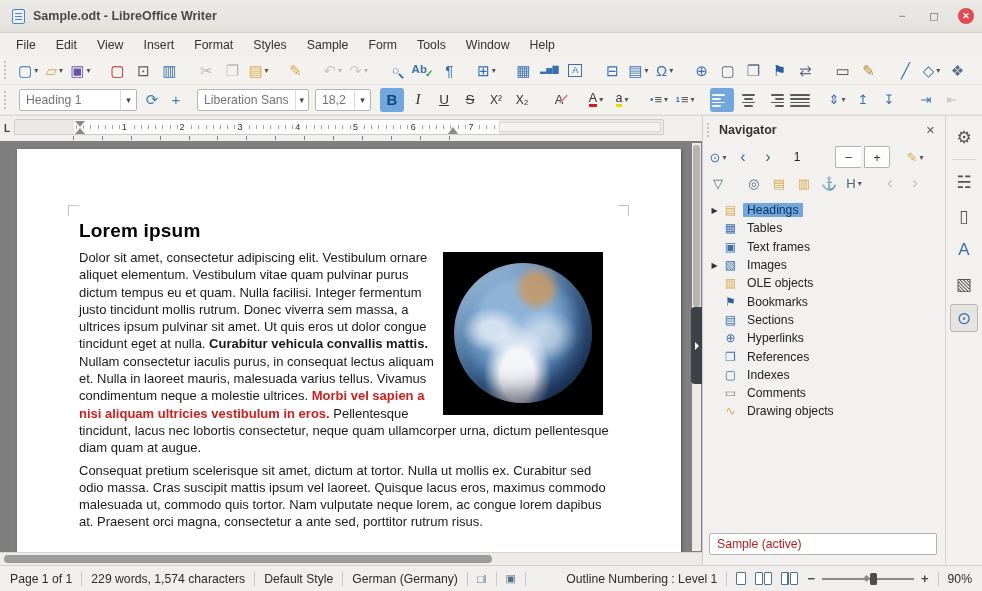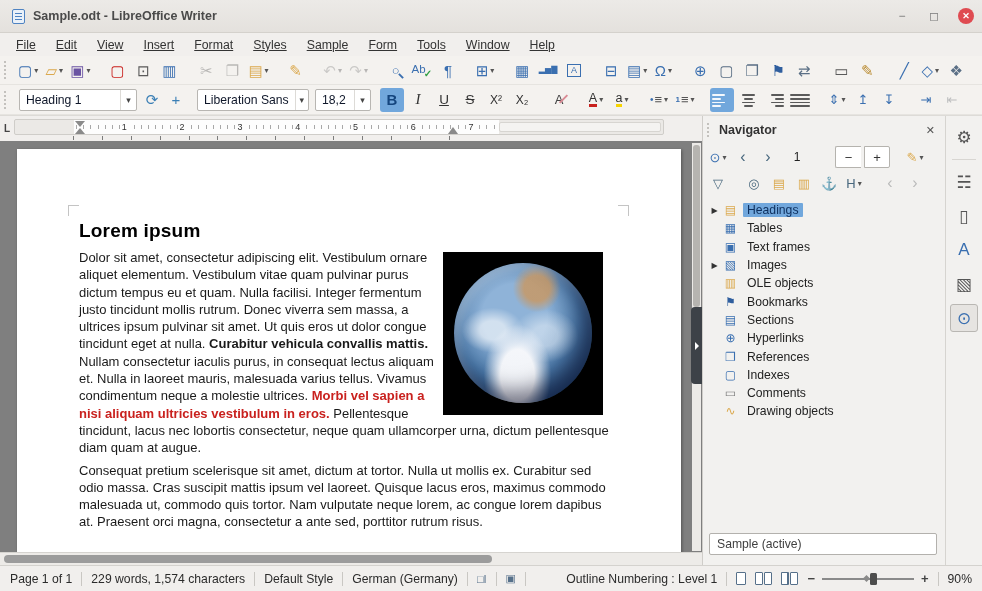--- a/index.html
+++ b/index.html
@@ -10,37 +10,37 @@
   .titlebar{height:25px;flex:0 0 25px;display:flex;align-items:center;padding:16px 8px;background:linear-gradient(#eceae7,#e4e1dd);border-bottom:1px solid #d4d1cc;}
   .title-icon{width:13px;height:15px;background:#eaf1f9;border:1px solid #4f83c2;border-radius:2px;position:relative;margin:0 8px 0 4px;}
   .title-icon::before{content:"";position:absolute;left:2px;right:2px;top:3px;height:1px;background:#4f83c2;box-shadow:0 3px 0 #4f83c2,0 6px 0 #4f83c2;}
   .title-text{font-weight:bold;color:#4a4a4a;font-size:12.5px;}
   .win-controls{margin-left:auto;display:flex;align-items:center;gap:16px;}
   .win-btn{color:#7a7a7a;font-size:12px;width:16px;height:16px;display:flex;align-items:center;justify-content:center;}
   .win-close{background:#df4b51;color:#fff;border-radius:50%;font-size:9px;font-weight:bold;}
 
   
   .menubar{height:23px;flex:0 0 23px;display:flex;align-items:center;padding:0 6px;background:#f1efed;}
-  .menu-item{padding:2px 10px;color:#333;font-size:12.3px;border-radius:2px;text-decoration:underline;}
+  .menu-item{padding:2px 10px;color:#333;font-size:12.3px;border-radius:2px;}
 
   
   .toolbar{height:29px;flex:0 0 29px;display:flex;align-items:center;padding:0 4px 0 2px;background:#f4f2ef;border-bottom:1px solid #e6e4e0;}
   .fmtbar{height:30px;flex:0 0 30px;}
   .grip{width:6px;height:18px;border-left:2px dotted #c3c1bd;margin:0 6px 0 2px;}
   .tbtn{height:24px;min-width:24px;display:flex;align-items:center;justify-content:center;padding:0 2px;border-radius:3px;position:relative;}
   .tbtn .glyph{font-size:15px;line-height:1;color:#3a6fb0;display:inline-block;}
   .tbtn.dd::after{content:"▾";font-size:8px;color:#555;margin-left:2px;}
   .tbtn.disabled{opacity:.38;filter:grayscale(.9);}
   .tbtn.gap{margin-left:11px;}
   .tbtn.active{background:#71a7dc;}
   .gap-sm{width:6px;}
 
   .g-find .glyph{font-size:13px;}
   .g-find::after{content:"";position:absolute;width:6px;height:2px;background:#3a6fb0;transform:rotate(45deg);right:4px;bottom:5px;}
-  .g-spell .glyph{font-size:11.5px;font-weight:normal;}
+  .g-spell .glyph{font-size:11.5px;font-weight:bold;}
   .g-spell::after{content:"✓";color:#2f9e44;font-size:10px;margin:6px 0 0 -2px;font-weight:bold;}
   .g-chart .glyph{font-size:8px;letter-spacing:0px;}
   .g-textbox .glyph{border:1px solid #3a6fb0;font-size:9px;line-height:11px;padding:0 3px;}
   .g-b .glyph{font-weight:bold;font-size:15px;color:#14457e;}
   .g-i .glyph{font-style:italic;font-family:"Liberation Serif",serif;font-size:15px;color:#333;}
   .g-u .glyph{text-decoration:underline;font-size:13.5px;color:#333;}
   .g-s .glyph{text-decoration:line-through;font-size:13.5px;color:#333;}
   .g-sup .glyph,.g-sub .glyph{font-size:12px;color:#333;}
   .g-clear .glyph{font-size:13px;color:#444;}
   .g-clear::after{content:"";position:absolute;width:11px;height:2px;background:#d98a94;transform:rotate(-45deg);right:2px;top:10px;}
@@ -52,21 +52,21 @@
   .g-lspace .glyph,.g-spacing .glyph{font-size:13px;color:#3a6fb0;}
   .g-bars{display:flex;flex-direction:column;justify-content:center;gap:2.2px;width:22px;}
   .g-bars i{height:1.6px;background:#5a5a5a;border-radius:1px;display:block;}
   .g-bars.active i{background:#f4f8fd;}
   .bars-left i{align-self:flex-start;}
   .bars-center i{align-self:center;}
   .bars-right i{align-self:flex-end;}
   .bars-justify i{align-self:stretch;width:auto !important;}
 
   .combo{height:22px;background:#fff;border:1px solid #b8b6b2;border-radius:2px;display:flex;align-items:center;margin:0 3px;overflow:hidden;}
-  .combo-val{padding:0 6px;font-size:12.2px;color:#0f172a;flex:1;white-space:nowrap;}
+  .combo-val{padding:0 6px;font-size:12.2px;color:#737373;flex:1;white-space:nowrap;}
   .combo-arrow{width:16px;align-self:stretch;display:flex;align-items:center;justify-content:center;border-left:1px solid #dddbd7;}
   .combo-arrow::after{content:"▾";font-size:9px;color:#444;}
   .w-style{width:118px;} .w-font{width:112px;} .w-size{width:56px;}
 
   
   .workspace{flex:1;display:flex;min-height:0;border-top:1px solid #dddbd7;}
   .doc-col{width:702px;flex:0 0 702px;display:flex;flex-direction:column;min-height:0;}
   .ruler-row{height:25px;flex:0 0 25px;background:#f1efed;position:relative;}
   .tab-selector{position:absolute;left:4px;top:7px;font-size:10px;font-weight:bold;color:#444;}
   .ruler{position:absolute;left:14px;top:3px;width:650px;height:16px;background:#ebe9e6;border:1px solid #cfcdc9;border-radius:2px;}
@@ -122,21 +122,21 @@
   .g-boxed{background:#fff;border:1px solid #b5b3ae;width:26px;margin-left:0;border-radius:0 2px 2px 0;}
   .g-boxed .glyph{font-size:13px !important;color:#333 !important;}
   .g-boxleft{border-radius:2px 0 0 2px;border-right:none;margin-left:14px;}
   .nav-tree{flex:1;padding:5px 0 0 4px;overflow:hidden;}
   .tree-item{display:flex;align-items:center;height:18.3px;}
   .expander{width:15px;text-align:center;font-size:8px;color:#333;}
   .tree-item.expandable .expander::before{content:"▶";}
   .ticon{width:17px;font-size:12px;text-align:center;margin-right:4px;}
   .tree-label{font-size:12.2px;color:#222;padding:0 4px;border-radius:1px;white-space:nowrap;}
   .tree-item.selected .tree-label{background:#71a7dc;color:#0d2f5e;}
-  .nav-docsel{margin:6px 8px 10px 6px;height:22px;background:#fff;border:1px solid #b3b1ad;border-radius:2px;font-size:12.2px;color:#404040;line-height:20px;padding:0 7px;}
+  .nav-docsel{margin:6px 8px 10px 6px;height:22px;background:#fff;border:1px solid #b3b1ad;border-radius:2px;font-size:12.2px;color:#b91c1c;line-height:20px;padding:0 7px;}
 
   
   .side-strip{width:37px;flex:0 0 37px;background:#f2f1ef;border-left:1px solid #d6d4d0;display:flex;flex-direction:column;align-items:center;padding-top:7px;}
   .side-tab{width:28px;height:28px;display:flex;align-items:center;justify-content:center;margin-bottom:6px;border-radius:3px;}
   .side-tab .glyph{font-size:17px;}
   .side-tab.active{background:#e6e4e1;border:1px solid #b9b7b3;}
   .side-div{width:24px;height:1px;background:#d8d6d2;margin:2px 0 8px 0;}
 
   
   .statusbar{height:26px;flex:0 0 26px;display:flex;align-items:center;background:#f1efed;border-top:1px solid #d4d2ce;padding:0 10px;font-size:12.2px;color:#2b2b2b;gap:9px;}

